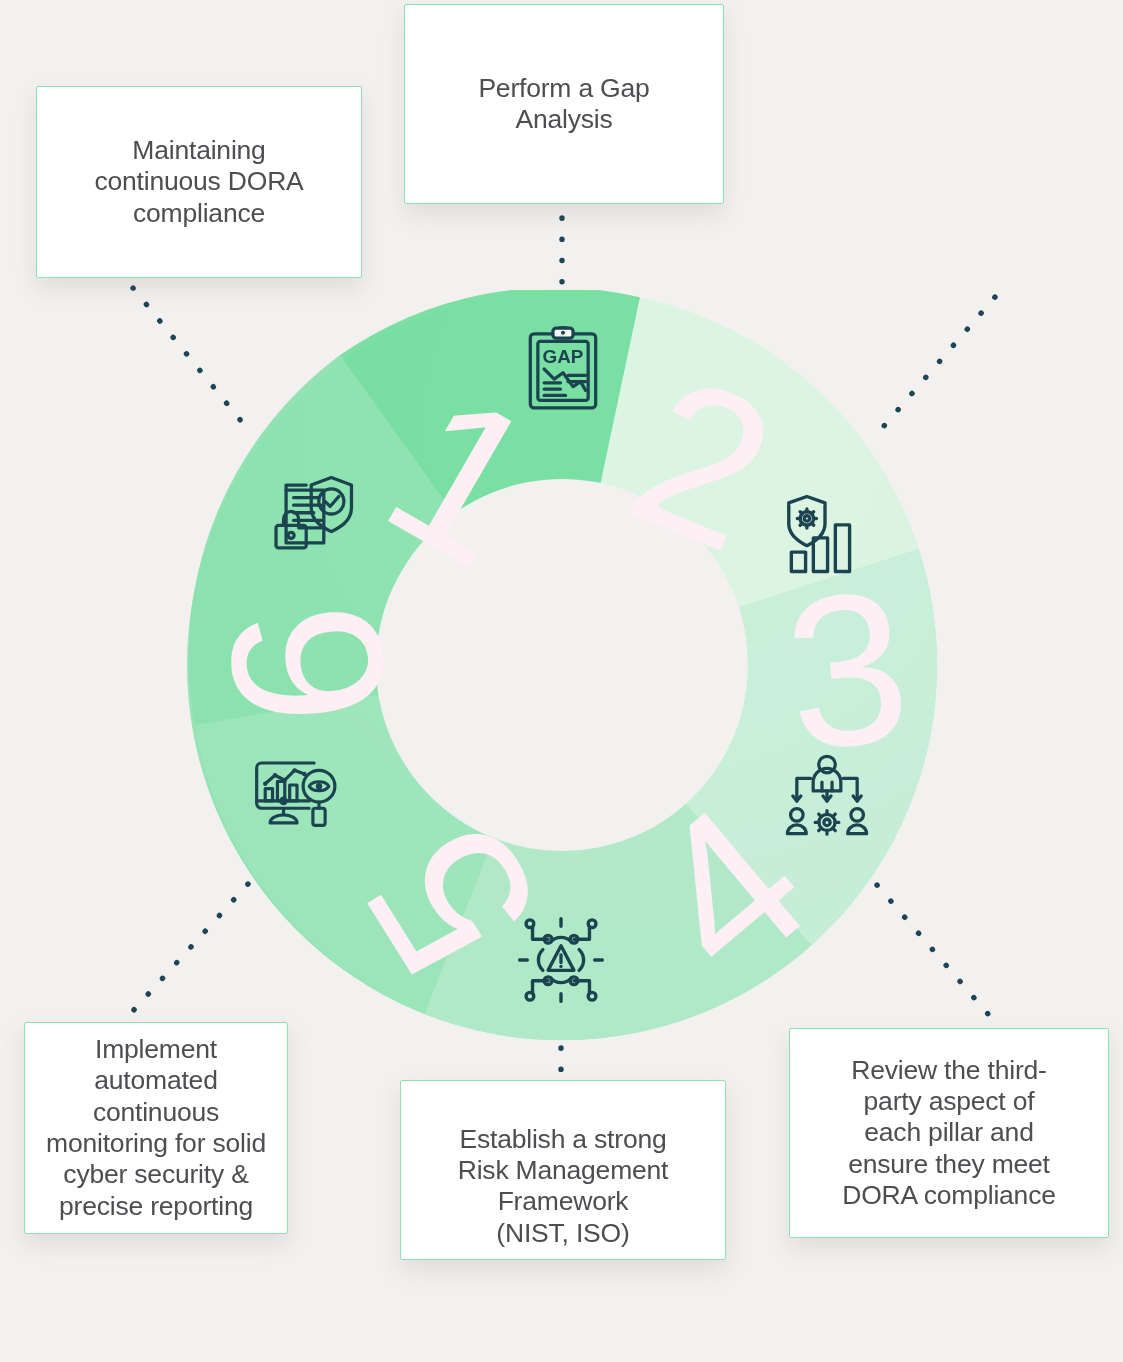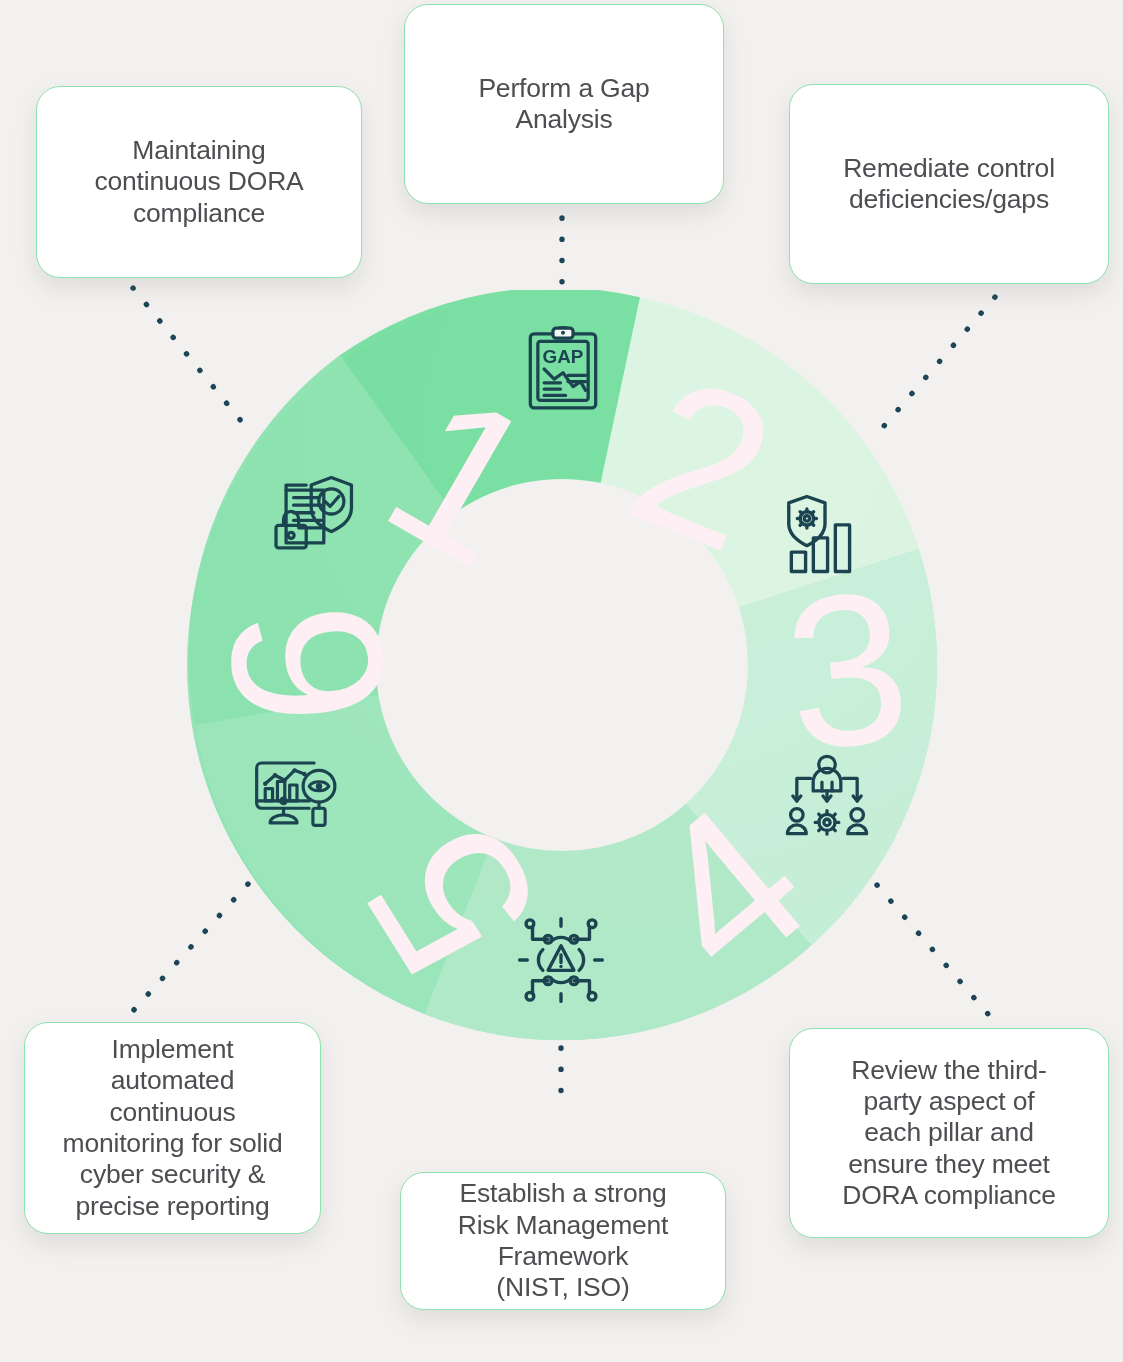--- a/index.html
+++ b/index.html
@@ -27,21 +27,21 @@
     width:92px;height:92px;
     display:flex;align-items:center;justify-content:center;
   }
   .ring-icon svg{width:88px;height:88px;display:block;}
 
   
   .card{
     position:absolute;
     background:#ffffff;
     border:1.6px solid #8ce3ab;
-    border-radius:24px;
+    border-radius:2px;
     box-shadow:0 10px 22px rgba(120,120,120,0.16);
     display:flex;
     align-items:center;
     justify-content:center;
     text-align:center;
     box-sizing:border-box;
     padding:10px 14px;
   }
   .card span{
     display:block;
@@ -50,22 +50,22 @@
     line-height:1.18;
     letter-spacing:-0.2px;
     font-weight:400;
     white-space:pre-line;
   }
 
   
   #card-1{ left:404px; top:4px;   width:320px; height:200px; }
   #card-2{ left:789px; top:84px;  width:320px; height:200px; }
   #card-3{ left:789px; top:1028px;width:320px; height:210px; }
-  #card-4{ left:400px; top:1172px;width:326px; height:138px; }
-  #card-5{ left:24px;  top:1022px;width:297px; height:212px; }
+  #card-4{ left:400px; top:1080px;width:326px; height:180px;align-items:flex-end; }
+  #card-5{ left:24px;  top:1022px;width:264px; height:212px; }
   #card-6{ left:18px;  top:86px;  width:326px; height:192px;margin-left:18px; }
 
   
   .connectors{position:absolute;left:0;top:0;width:1123px;height:1362px;pointer-events:none;}
 </style>
 </head>
 <body>
 
 <div id="stage">
 
@@ -260,24 +260,20 @@
       <line x1="561" y1="1048" x2="561" y2="1110"></line>
       <line x1="248" y1="884" x2="132" y2="1012"></line>
     </g>
   </svg>
 
   <div class="card" id="card-1">
     <span>Perform a Gap
 Analysis</span>
   </div>
 
-  <div class="card" id="card-2">
-    <span>Remediate control
-deficiencies/gaps</span>
-  </div>
 
   <div class="card" id="card-3">
     <span>Review the third-
 party aspect of
 each pillar and
 ensure they meet
 DORA compliance</span>
   </div>
 
   <div class="card" id="card-4">

